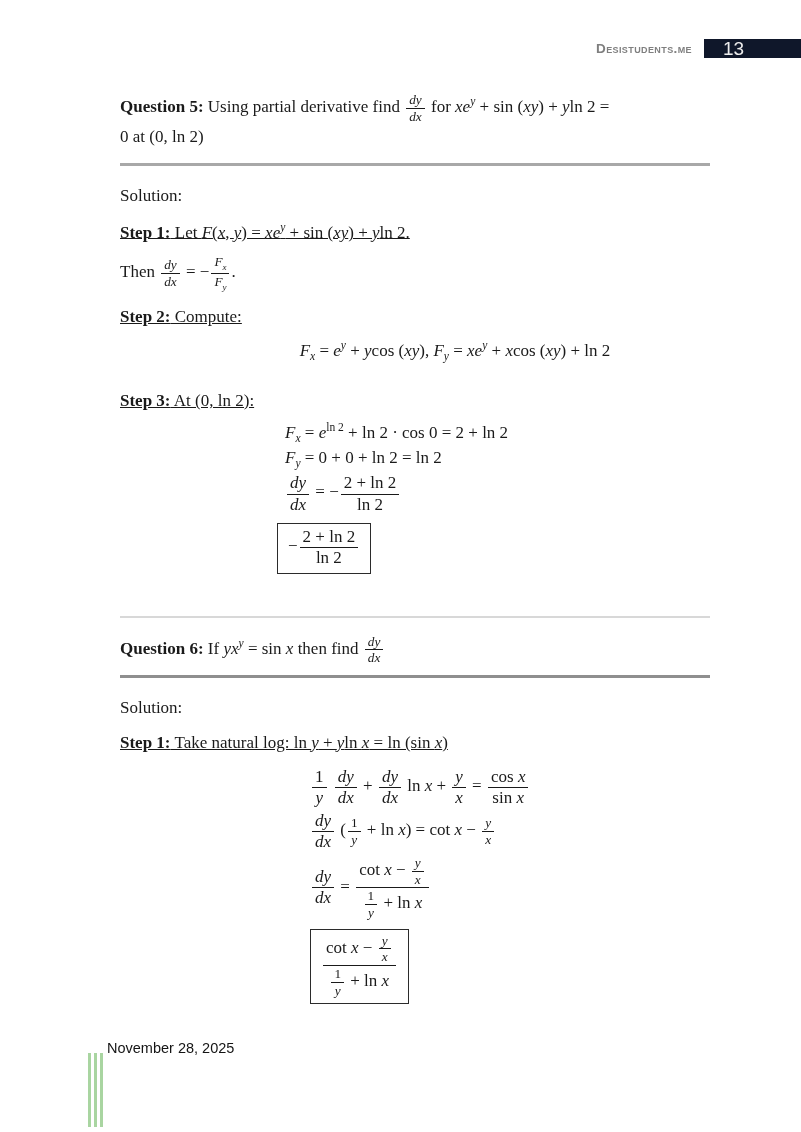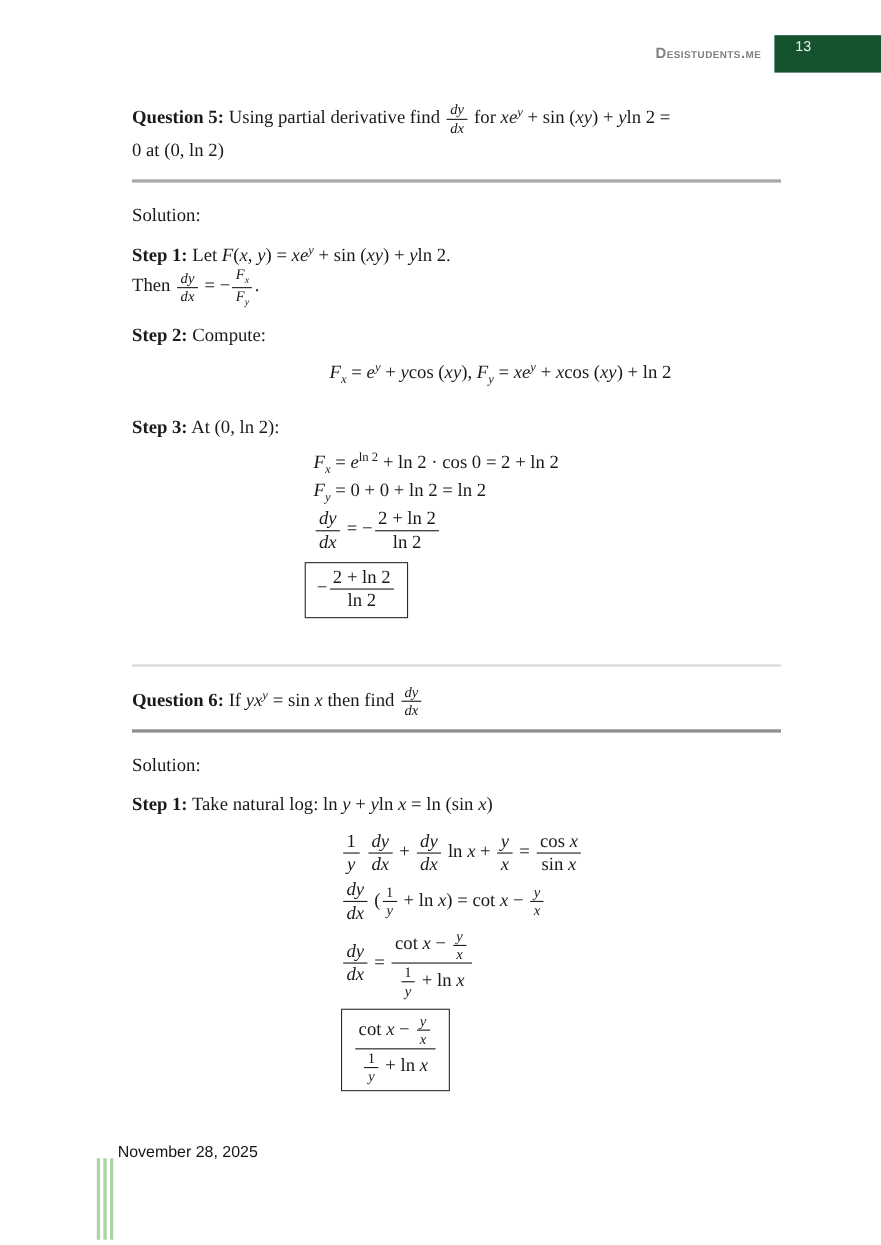--- a/index.html
+++ b/index.html
@@ -3,33 +3,33 @@
 <meta charset="utf-8">
 <style>
   html,body{margin:0;padding:0;background:#ffffff;}
   .page{position:relative;width:801px;height:1132px;background:#ffffff;overflow:hidden;
         font-family:"Liberation Serif", serif;color:#1a1a1a;font-size:17px;}
   
   .header{position:absolute;top:39px;left:16px;right:0;height:19px;display:flex;
           justify-content:flex-end;align-items:center;font-family:"Liberation Sans", sans-serif;}
   .brand{font-variant:small-caps;font-weight:600;font-size:13.5px;letter-spacing:.4px;
          color:#7f7f7f;margin-right:12px;}
-  .badge{width:97px;height:34px;background:#14532d;color:#ececec;font-size:13px;
+  .badge{width:97px;height:19px;background:#0f172a;color:#ececec;font-size:19px;
          line-height:19px;padding-left:19px;box-sizing:border-box;}
   
   .content{position:absolute;top:0;left:120px;width:590px;padding-top:92px;}
   .q-title{line-height:1.5;white-space:nowrap;}
   .q-title .line{margin:0;}
   hr.rule{border:none;margin:0;}
   hr.rule-dark{height:3px;background:#a8a8a8;margin-top:13px;}
   hr.rule-dark2{height:3px;background:#8f8f8f;margin-top:9px;}
   hr.rule-light{height:2px;background:#d8d8d8;margin-top:42px;}
   .sol{font-weight:normal;margin-top:20px;}
-  .step{margin-top:15px;white-space:nowrap;}
-  .step-sub{margin-top:0;white-space:nowrap;}
+  .step{margin-top:15px;white-space:nowrap;text-decoration:underline;}
+  .step-sub{margin-top:12px;white-space:nowrap;}
   .eq-center{margin-top:12px;margin-left:80px;text-align:center;white-space:nowrap;}
   .eq-block{margin-top:10px;}
   .eq-block.q5{margin-left:165px;}
   .eq-block.q6{margin-left:190px;margin-top:14px;}
   .eq-line{margin:3px 0;white-space:nowrap;}
   .answer-box{display:inline-block;border:1.6px solid #2b2b2b;padding:3px 10px 5px;margin-top:5px;}
   .answer-box.q5{margin-left:-8px;}
   
   .mr{font-style:normal;}
   .mi{font-style:italic;}

